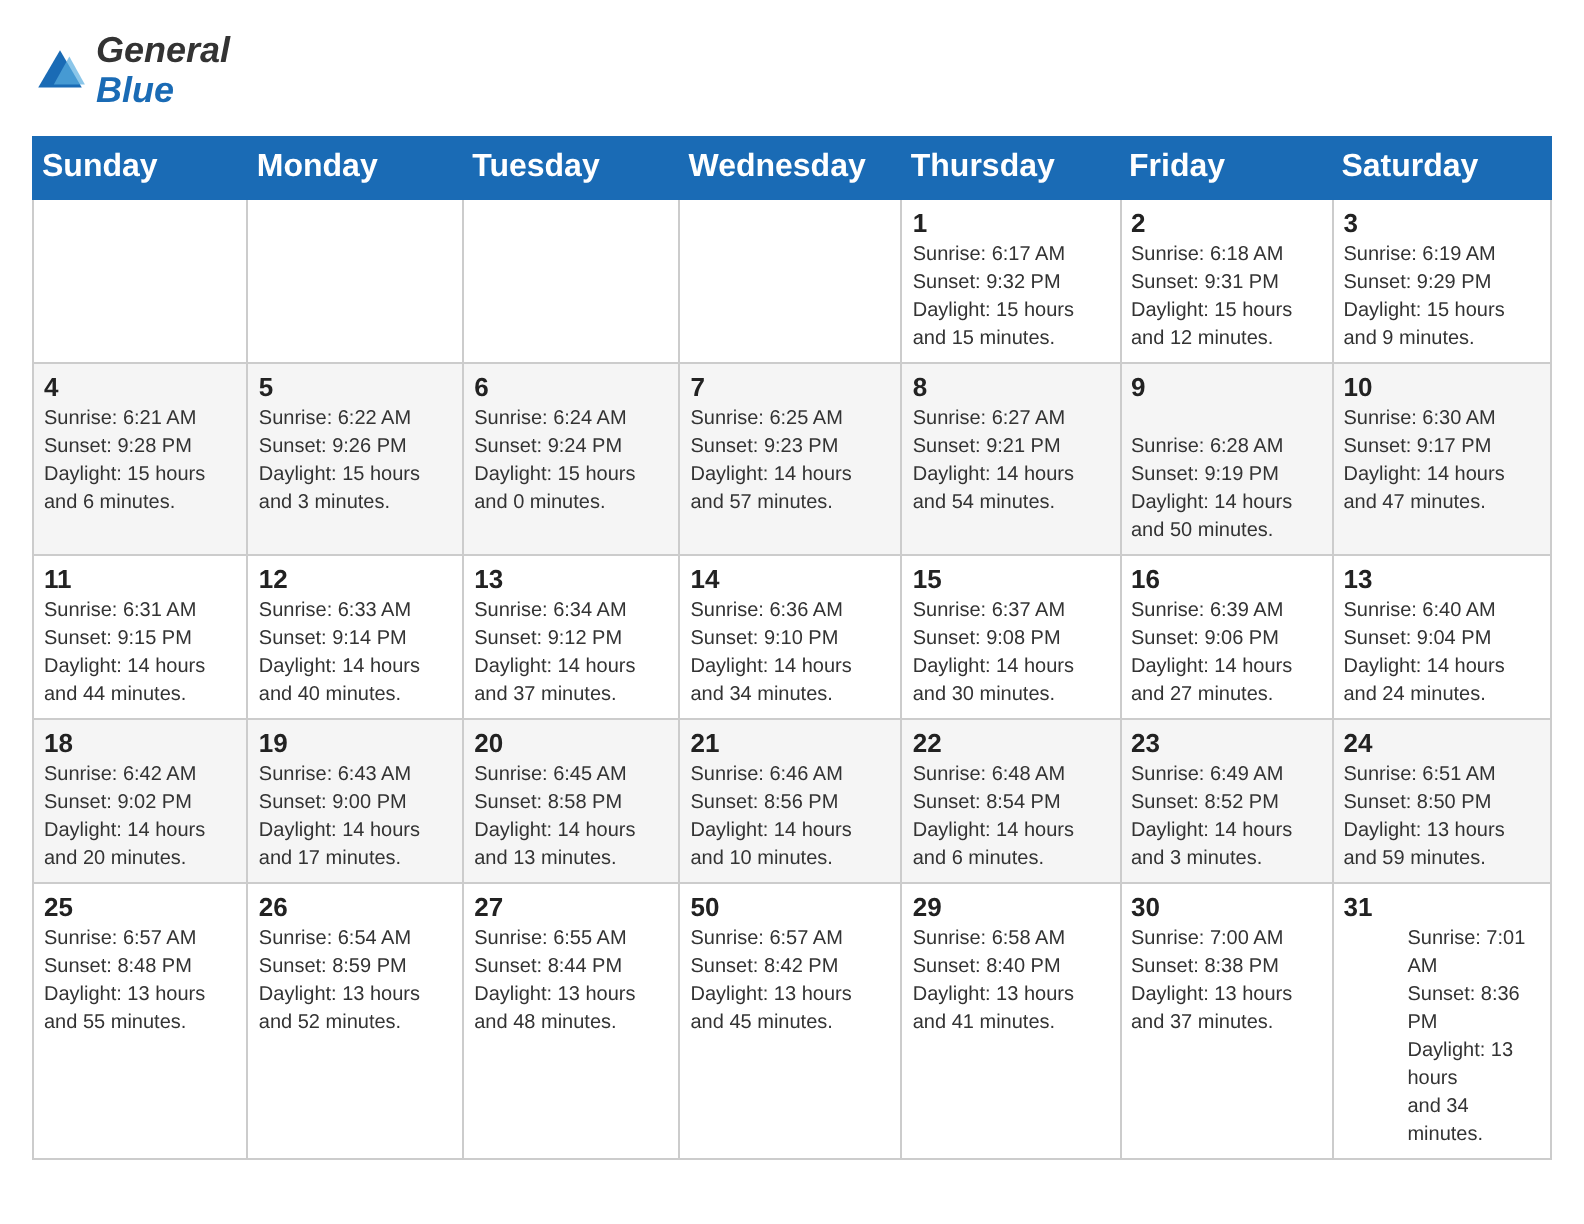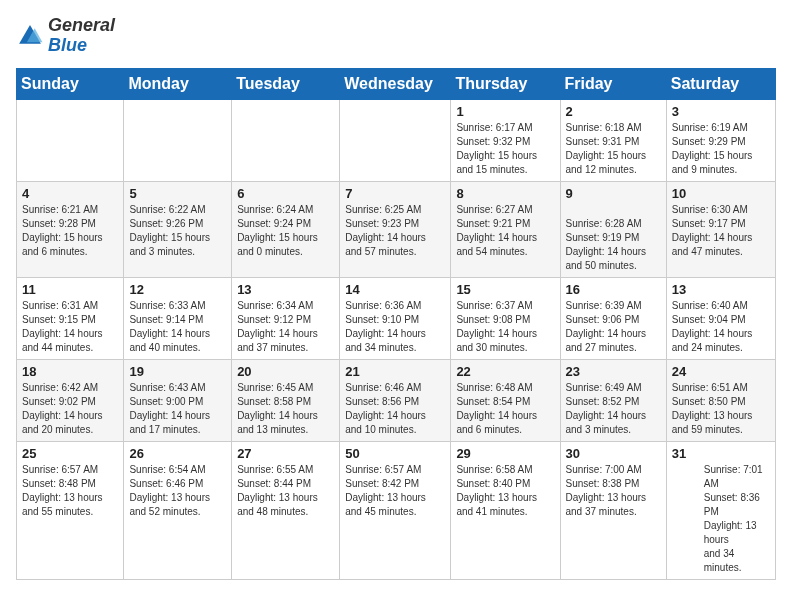--- a/index.html
+++ b/index.html
@@ -301,21 +301,21 @@
         <td>
           <div class="day-num">25</div>
           <div class="day-info" style="white-space: pre-line;">Sunrise: 6:57 AM
 Sunset: 8:48 PM
 Daylight: 13 hours
 and 55 minutes.</div>
         </td>
         <td>
           <div class="day-num">26</div>
           <div class="day-info" style="white-space: pre-line;">Sunrise: 6:54 AM
-Sunset: 6:46 PM
+Sunset: 8:59 PM
 Daylight: 13 hours
 and 52 minutes.</div>
         </td>
         <td>
           <div class="day-num">27</div>
           <div class="day-info" style="white-space: pre-line;">Sunrise: 6:55 AM
 Sunset: 8:44 PM
 Daylight: 13 hours
 and 48 minutes.</div>
         </td>

